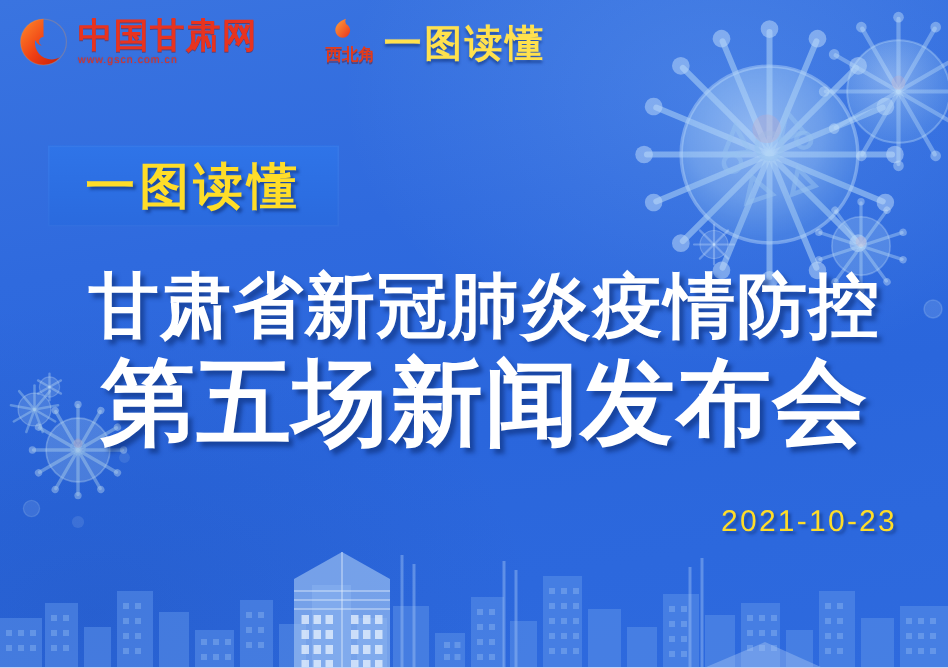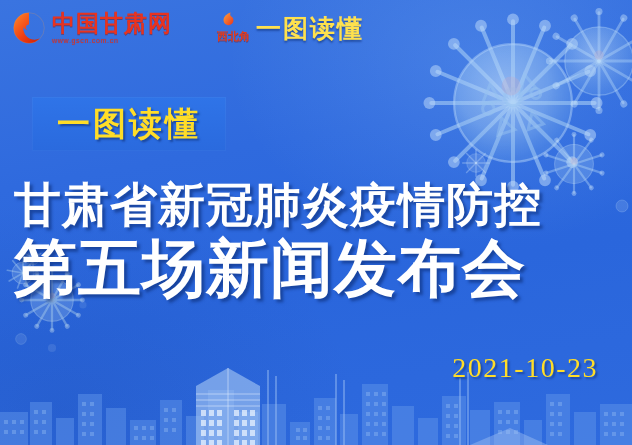--- a/index.html
+++ b/index.html
@@ -156,21 +156,21 @@
     text-shadow: 2px 2px 2px rgba(12,42,110,0.55);
   }
 
   
   .headline {
     position: absolute;
     left: 14px;
     right: 0;
     top: 174px;
     z-index: 5;
-    text-align: left;
+    text-align: center;
   }
   .headline-line {
     color: #ffffff;
     font-weight: bold;
     font-family: "DejaVu Sans", "Liberation Sans", sans-serif;
     text-shadow: 3px 3px 3px rgba(10,40,110,0.55);
     white-space: nowrap;
   }
   .headline-line.l1 {
     font-size: 47px;
@@ -180,26 +180,26 @@
   .headline-line.l2 {
     font-size: 63px;
     letter-spacing: 1px;
     line-height: 66px;
   }
 
   
   .date {
     position: absolute;
     right: 34px;
-    top: 352px;
+    top: 337px;
     z-index: 5;
-    font-size: 28px;
+    font-size: 20px;
     color: #ffdd28;
     letter-spacing: 1.5px;
-    font-family: Liberation Serif, serif;
+    font-family: Liberation Sans, sans-serif;
     text-shadow: 2px 2px 2px rgba(12,42,110,0.5);
   }
 </style>
 </head>
 <body>
 
 <div id="poster">
 
   <div class="virus-layer">
 

